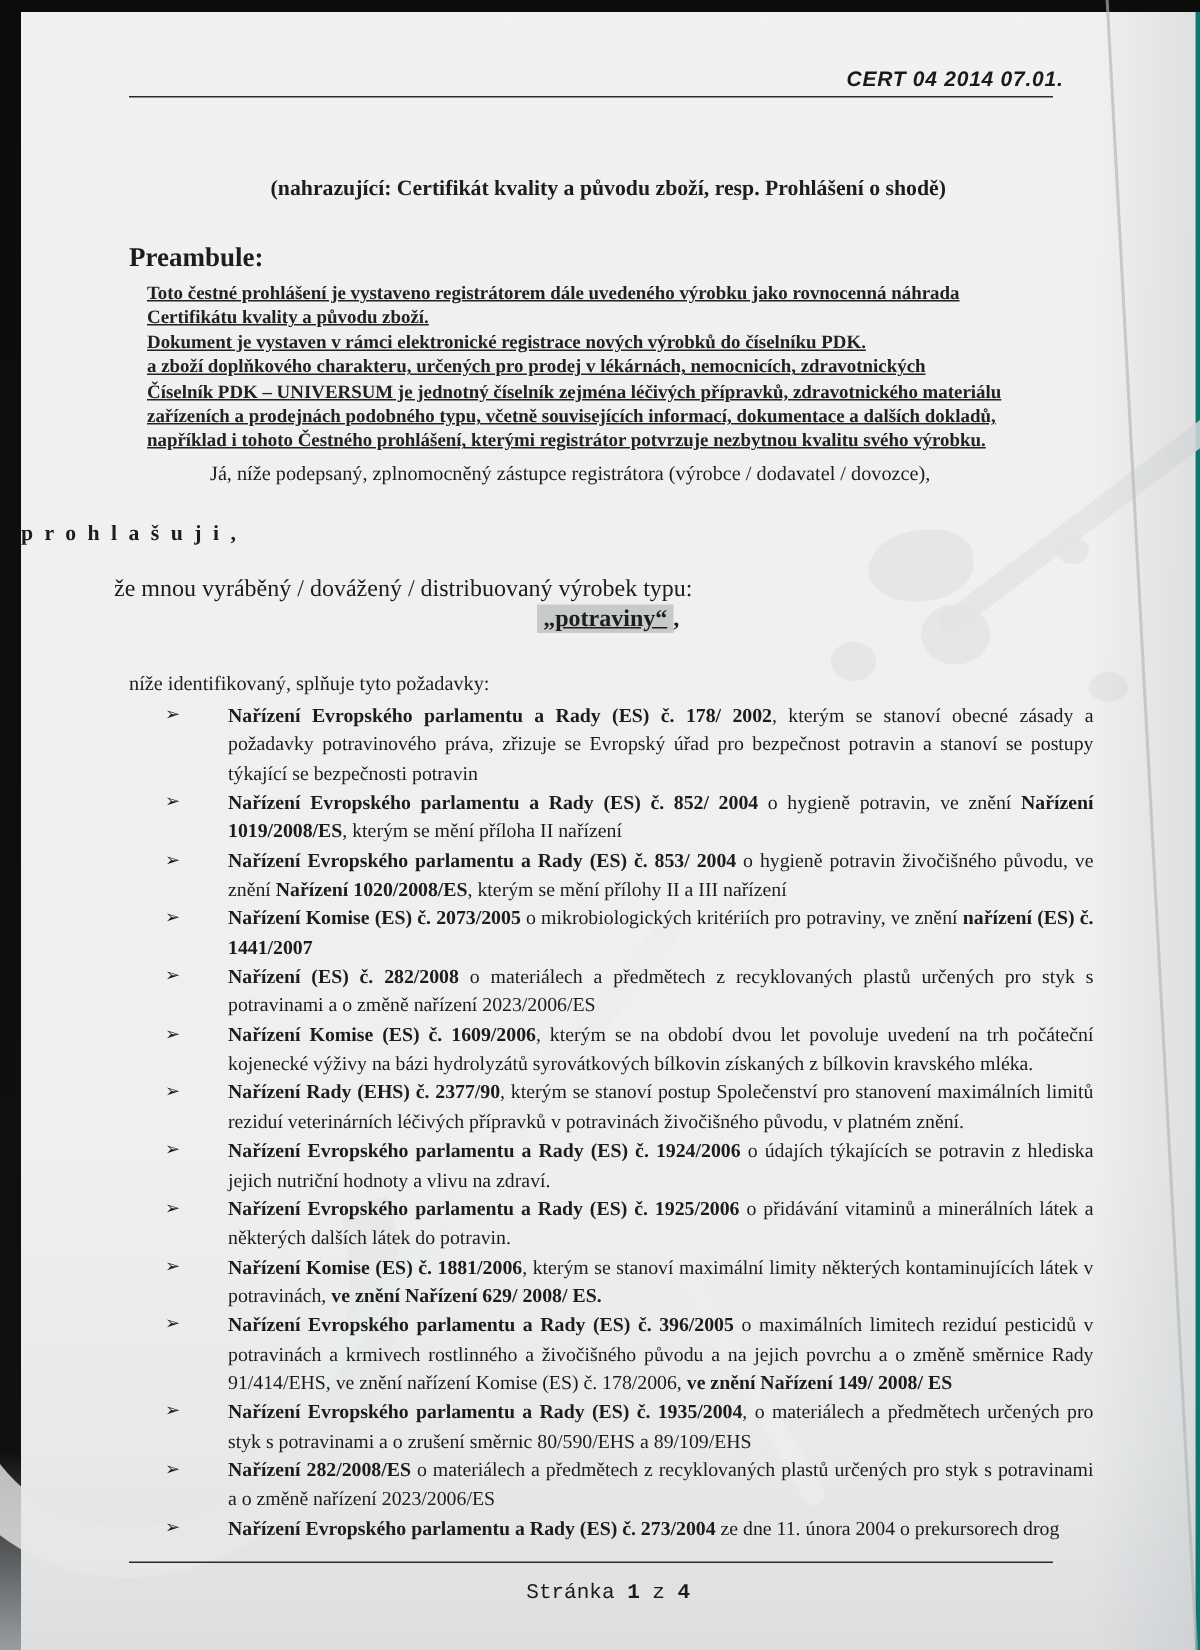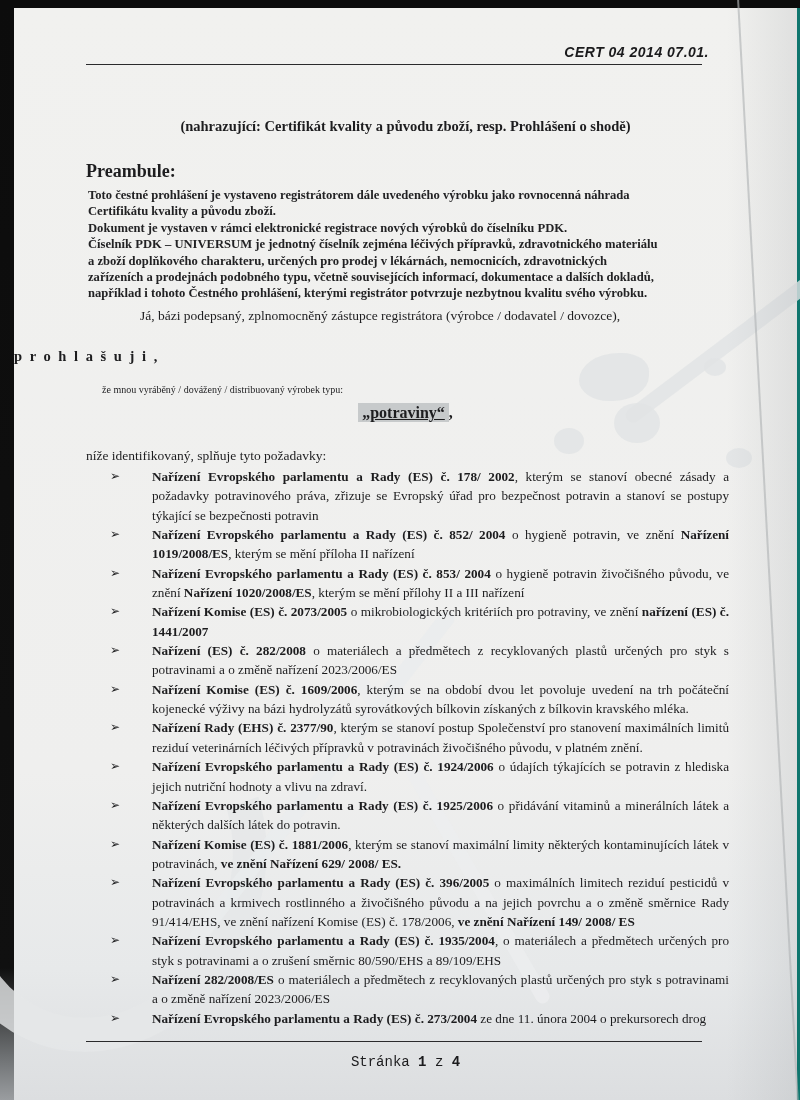--- a/index.html
+++ b/index.html
@@ -46,27 +46,27 @@
   .header-rule{position:absolute;top:56px;left:72px;width:616px;height:0;
     border-top:1.6px solid #2a2a2c;}
   
   .doc-title{position:absolute;top:77px;left:0;width:100%;text-align:center;
     font-size:24px;font-weight:bold;letter-spacing:.5px;margin:0;}
   .doc-subtitle{position:absolute;top:110px;left:0;width:100%;text-align:center;
     font-size:14.5px;font-weight:bold;}
   
   .preamble-heading{position:absolute;top:153px;left:72px;margin:0;
     font-size:18px;font-weight:bold;}
-  .preamble{position:absolute;top:179px;left:74px;width:630px;
-    font-size:12.6px;font-weight:bold;line-height:16.4px;color:#222224;}
+  .preamble{position:absolute;top:179px;left:84px;width:630px;
+    font-size:12.6px;font-weight:bold;line-height:16.4px;color:#222224;text-decoration:underline;}
   
   .decl-intro{position:absolute;top:300px;left:126px;width:560px;font-size:13.5px;}
   .decl-verb{position:absolute;top:340px;left:0;width:100%;text-align:left;
     font-size:14.5px;font-weight:bold;letter-spacing:2px;}
-  .decl-product-line{position:absolute;top:376px;left:88px;width:600px;font-size:10px;}
+  .decl-product-line{position:absolute;top:376px;left:62px;width:600px;font-size:16px;}
   .decl-product{position:absolute;top:396px;left:0;width:100%;text-align:center;font-size:16px;}
   .hl{background:#c7cacb;font-weight:bold;text-decoration:underline;padding:1px 4px;}
   .product-comma{font-weight:bold;}
   .decl-req-intro{position:absolute;top:440px;left:72px;width:600px;font-size:13.5px;}
   
   .req-list{position:absolute;top:459px;left:72px;width:643px;margin:0;padding:0;list-style:none;}
   .req-list li{position:relative;padding-left:66px;font-size:13.2px;line-height:19.35px;
     text-align:justify;text-align-last:left;color:#1c1c1e;}
   .req-list .marker{position:absolute;left:24px;top:0;font-size:12px;}
   .req-list .bold{font-weight:bold;}
@@ -102,27 +102,27 @@
       <div class="cert-ref">CERT  04 2014 07.01.</div>
       <div class="header-rule"></div>
 
       <div class="doc-subtitle">(nahrazující: Certifikát kvality a původu zboží, resp. Prohlášení o shodě)</div>
 
       <h2 class="preamble-heading">Preambule:</h2>
       <div class="preamble">
         <div>Toto čestné prohlášení je vystaveno registrátorem dále uvedeného výrobku jako rovnocenná náhrada</div>
         <div>Certifikátu kvality a původu zboží.</div>
         <div>Dokument je vystaven v rámci elektronické registrace nových výrobků do číselníku PDK.</div>
+        <div>a zboží doplňkového charakteru, určených pro prodej v lékárnách, nemocnicích, zdravotnických</div>
         <div>Číselník PDK – UNIVERSUM je jednotný číselník zejména léčivých přípravků, zdravotnického materiálu</div>
-        <div>a zboží doplňkového charakteru, určených pro prodej v lékárnách, nemocnicích, zdravotnických</div>
         <div>zařízeních a prodejnách podobného typu, včetně souvisejících informací, dokumentace a dalších dokladů,</div>
         <div>například i tohoto Čestného prohlášení, kterými registrátor potvrzuje nezbytnou kvalitu svého výrobku.</div>
       </div>
 
-      <div class="decl-intro">Já, bázi podepsaný, zplnomocněný zástupce registrátora (výrobce / dodavatel / dovozce),</div>
+      <div class="decl-intro">Já, níže podepsaný, zplnomocněný zástupce registrátora (výrobce / dodavatel / dovozce),</div>
       <div class="decl-verb">p r o h l a š u j i ,</div>
       <div class="decl-product-line">že mnou vyráběný / dovážený  / distribuovaný výrobek typu:</div>
       <div class="decl-product">
         <span class="hl">„potraviny“</span><span class="product-comma">,</span>
       </div>
       <div class="decl-req-intro">níže identifikovaný, splňuje tyto požadavky:</div>
 
       <ul class="req-list">
           <li><span class="marker">➢</span><span class="bold">Nařízení Evropského parlamentu a Rady (ES) č. 178/ 2002</span><span>, kterým se stanoví obecné zásady a požadavky potravinového práva, zřizuje se Evropský úřad pro bezpečnost potravin a stanoví se postupy týkající se bezpečnosti potravin</span></li>
           <li><span class="marker">➢</span><span class="bold">Nařízení Evropského parlamentu a Rady (ES) č. 852/ 2004</span><span> o hygieně potravin, ve znění </span><span class="bold">Nařízení 1019/2008/ES</span><span>, kterým se mění příloha II nařízení</span></li>

